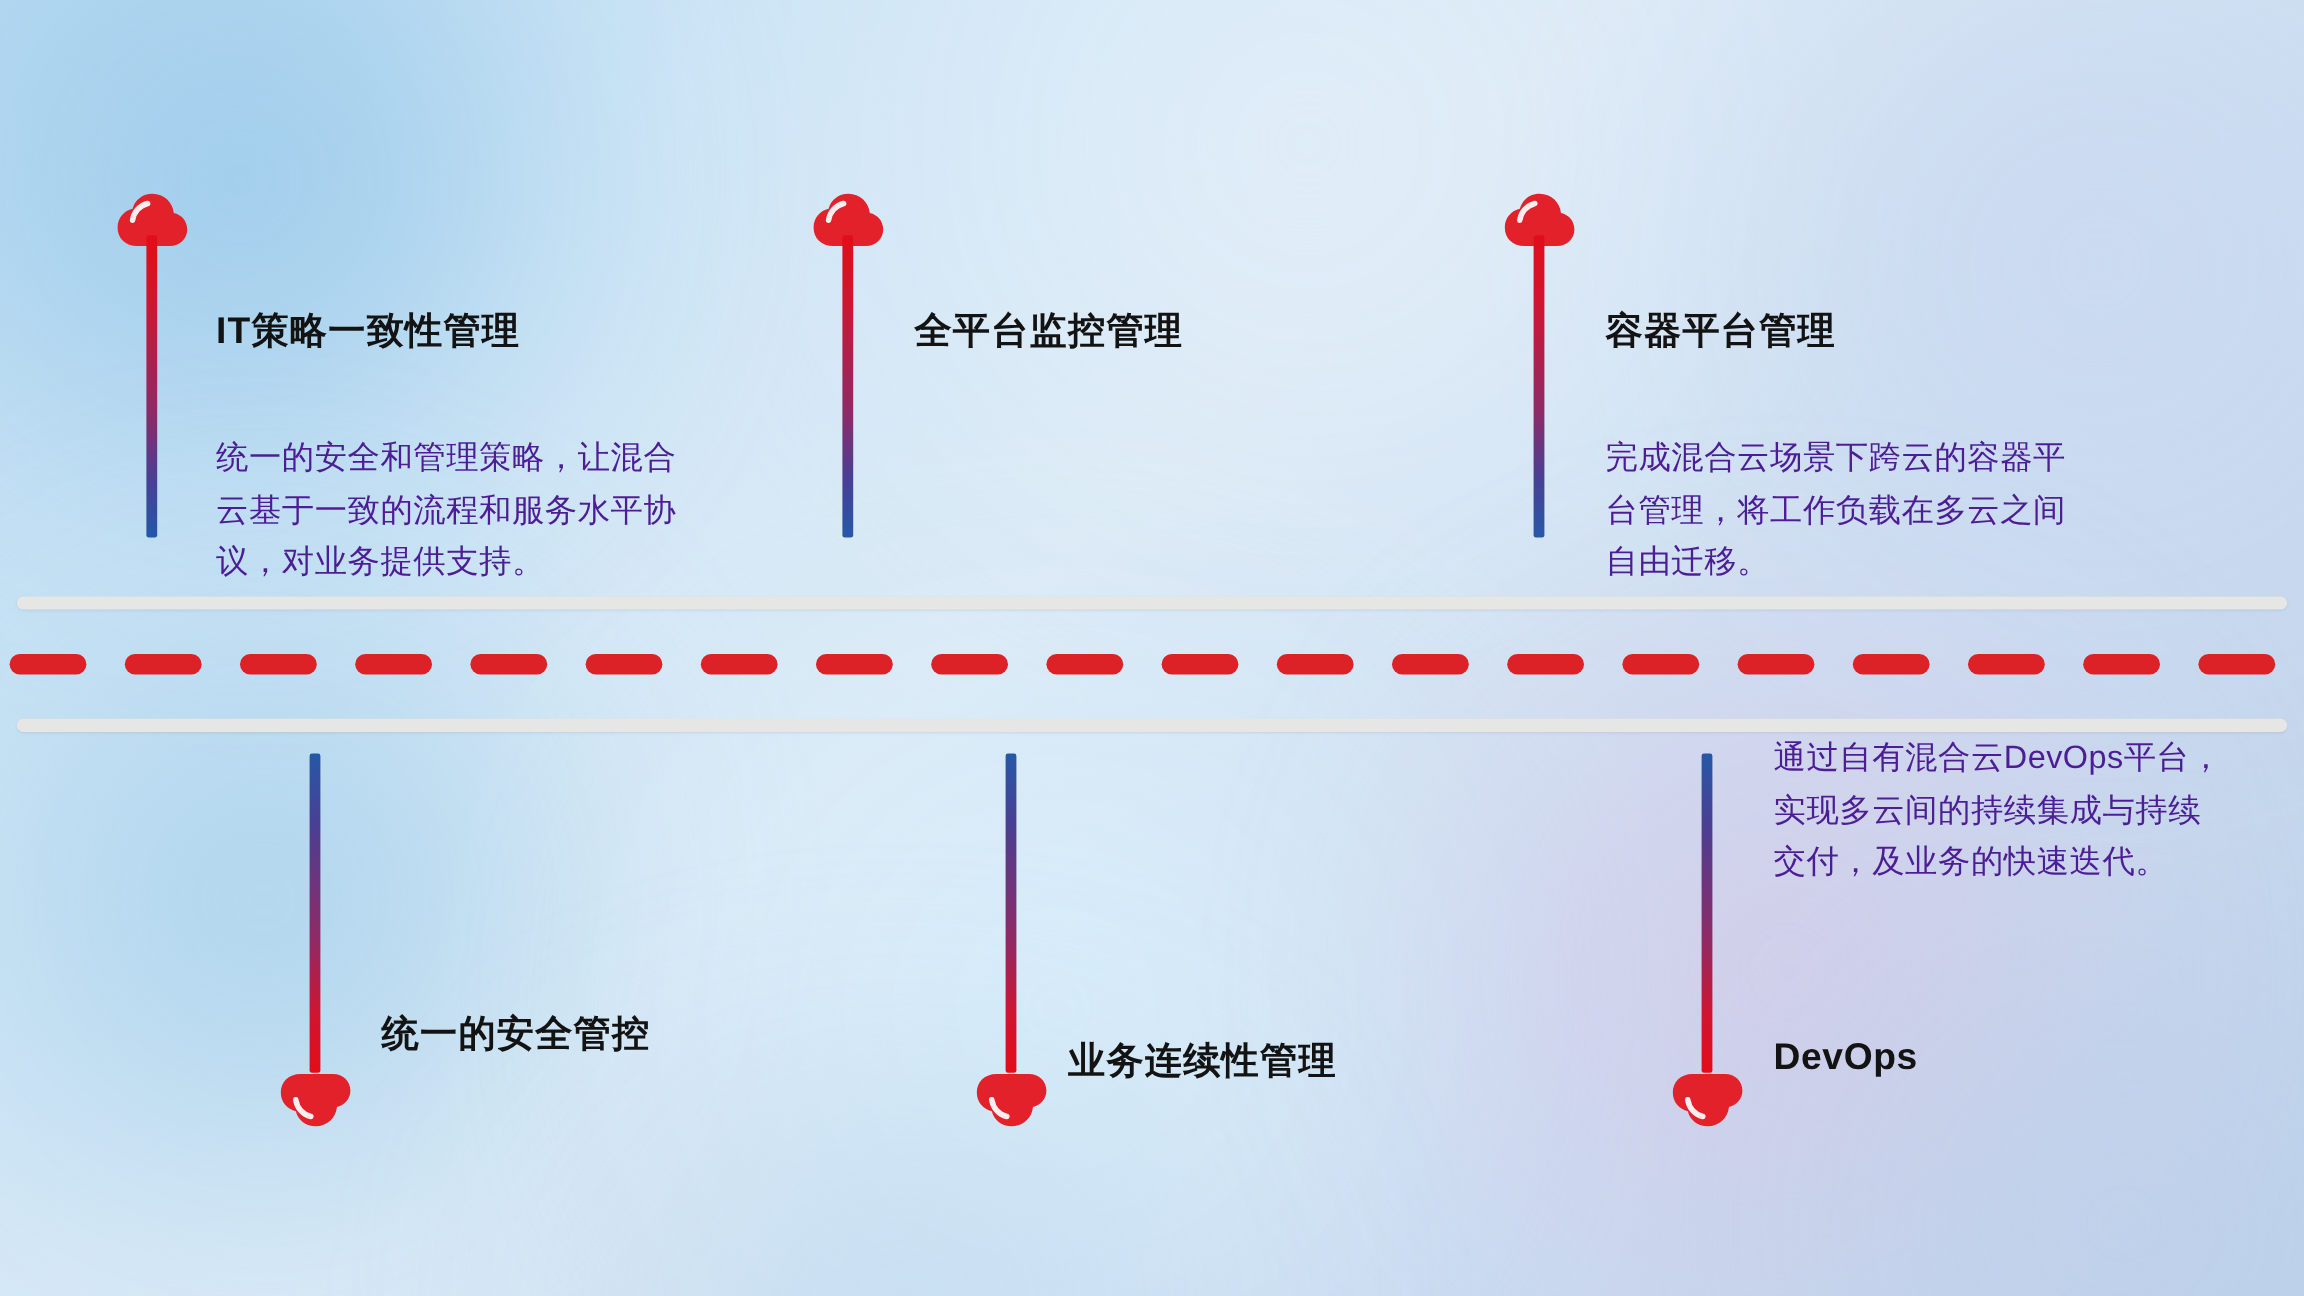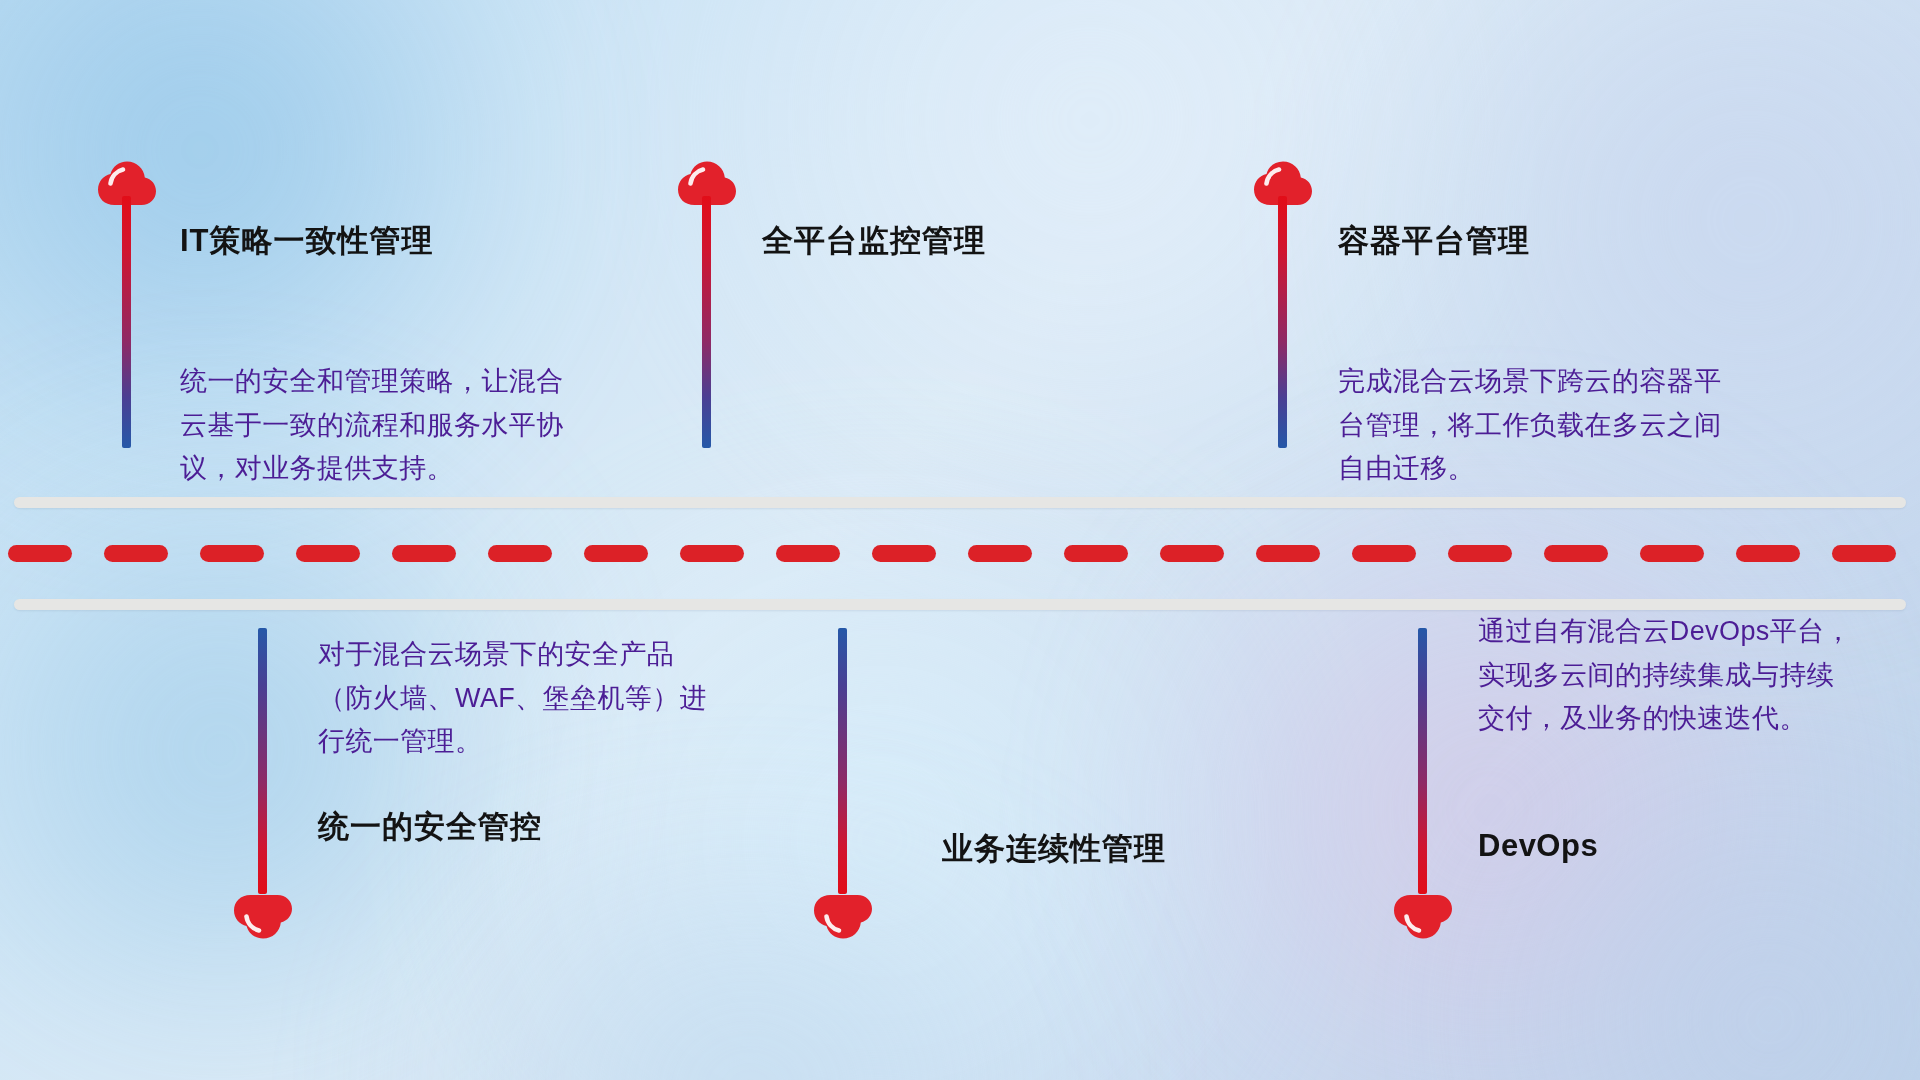--- a/index.html
+++ b/index.html
@@ -43,21 +43,21 @@
 
   
   .pin{position:absolute;}
   .stem{position:absolute;width:9px;border-radius:2px;}
   .stem.down{background:linear-gradient(180deg,#e20d18 0%,#d01530 22%,#8e2a66 58%,#4a3f93 80%,#2558a8 100%);}
   .stem.up{background:linear-gradient(180deg,#2558a8 0%,#4a3f93 22%,#8e2a66 58%,#d01530 82%,#e20d18 100%);}
   .cloud{position:absolute;width:62px;height:46px;}
 
   
   .title{position:absolute;color:#131313;font-weight:700;font-size:31px;
-    letter-spacing:1px;white-space:nowrap;line-height:1;}
+    letter-spacing:1px;white-space:nowrap;line-height:1;margin-top:35px;}
   .title.latin{letter-spacing:.5px;}
   .body{position:absolute;color:#4c1d95;font-size:27px;line-height:1.62;
     letter-spacing:.4px;white-space:pre-line;}
 </style>
 </head>
 <body>
 
 <div id="stage">
 
   <div class="bg-base"></div>
@@ -130,33 +130,30 @@
     <div class="road-line bottom"></div>
   </div>
 
   <div class="pin" style="left:0;top:0;">
     <div class="stem up" style="left:258px;top:628px;height:266px;"></div>
     <svg class="cloud" style="left:232px;top:894px;transform:scaleY(-1);" viewBox="0 0 62 46">
       <path d="M18.5 45 C8.5 45 2 38.5 2 29.5 C2 21.5 7.5 15.5 14.5 14 C16.5 6.5 23 1.5 31 1.5 C40.5 1.5 48 8.5 48.8 17.6 C55.5 19 60 24.6 60 31.2 C60 39 53.8 45 45.5 45 Z" fill="#e2212b"></path>
       <path d="M14.5 23.5 C15.5 16.5 20.5 11.2 27 9.6" stroke="#ffffff" stroke-width="4.6" stroke-linecap="round" fill="none" opacity=".92"></path>
     </svg>
   </div>
-  <div class="body" style="left:318px;top:633px;width:430px;">对于混合云场景下的安全产品
-（防火墙、WAF、堡垒机等）进
-行统一管理。</div>
   <div class="title" style="left:318px;top:811px;">统一的安全管控</div>
 
   <div class="pin" style="left:0;top:0;">
     <div class="stem up" style="left:838px;top:628px;height:266px;"></div>
     <svg class="cloud" style="left:812px;top:894px;transform:scaleY(-1);" viewBox="0 0 62 46">
       <path d="M18.5 45 C8.5 45 2 38.5 2 29.5 C2 21.5 7.5 15.5 14.5 14 C16.5 6.5 23 1.5 31 1.5 C40.5 1.5 48 8.5 48.8 17.6 C55.5 19 60 24.6 60 31.2 C60 39 53.8 45 45.5 45 Z" fill="#e2212b"></path>
       <path d="M14.5 23.5 C15.5 16.5 20.5 11.2 27 9.6" stroke="#ffffff" stroke-width="4.6" stroke-linecap="round" fill="none" opacity=".92"></path>
     </svg>
   </div>
-  <div class="title" style="left:942px;top:833px;text-align:right;">业务连续性管理</div>
+  <div class="title" style="left:890px;top:833px;text-align:right;">业务连续性管理</div>
 
   <div class="pin" style="left:0;top:0;">
     <div class="stem up" style="left:1418px;top:628px;height:266px;"></div>
     <svg class="cloud" style="left:1392px;top:894px;transform:scaleY(-1);" viewBox="0 0 62 46">
       <path d="M18.5 45 C8.5 45 2 38.5 2 29.5 C2 21.5 7.5 15.5 14.5 14 C16.5 6.5 23 1.5 31 1.5 C40.5 1.5 48 8.5 48.8 17.6 C55.5 19 60 24.6 60 31.2 C60 39 53.8 45 45.5 45 Z" fill="#e2212b"></path>
       <path d="M14.5 23.5 C15.5 16.5 20.5 11.2 27 9.6" stroke="#ffffff" stroke-width="4.6" stroke-linecap="round" fill="none" opacity=".92"></path>
     </svg>
   </div>
   <div class="body" style="left:1478px;top:610px;width:420px;">通过自有混合云DevOps平台，
 实现多云间的持续集成与持续

